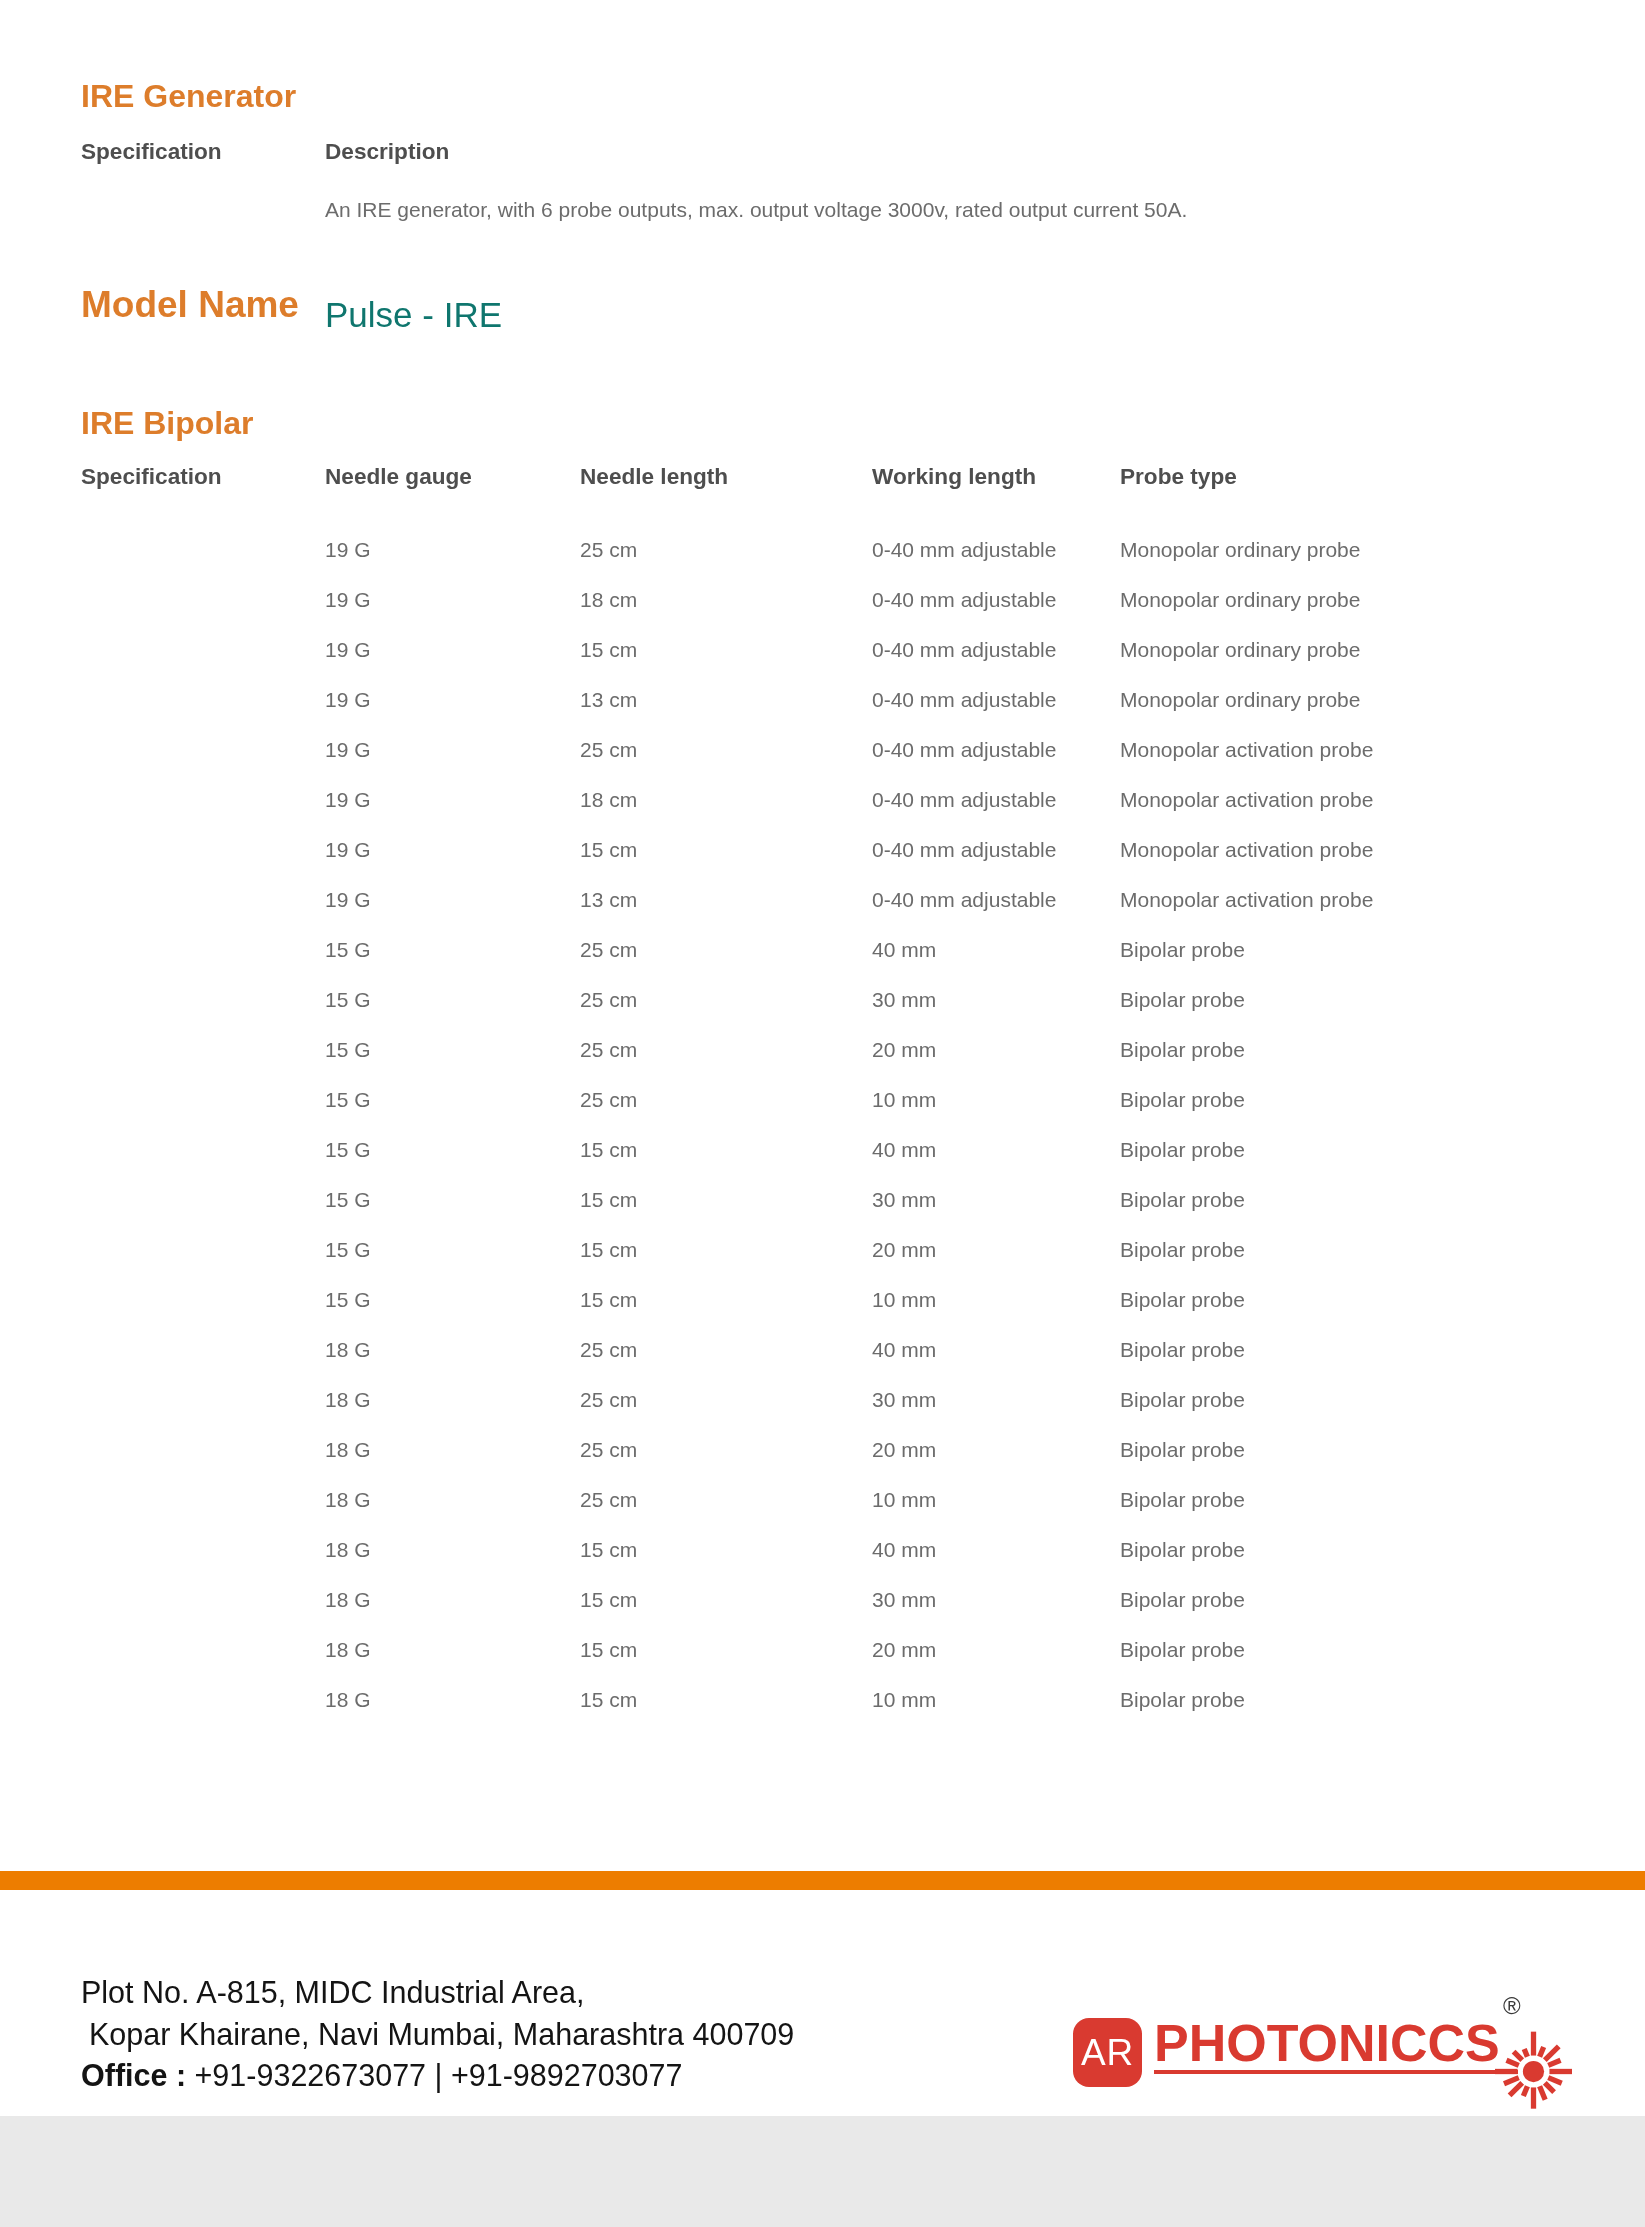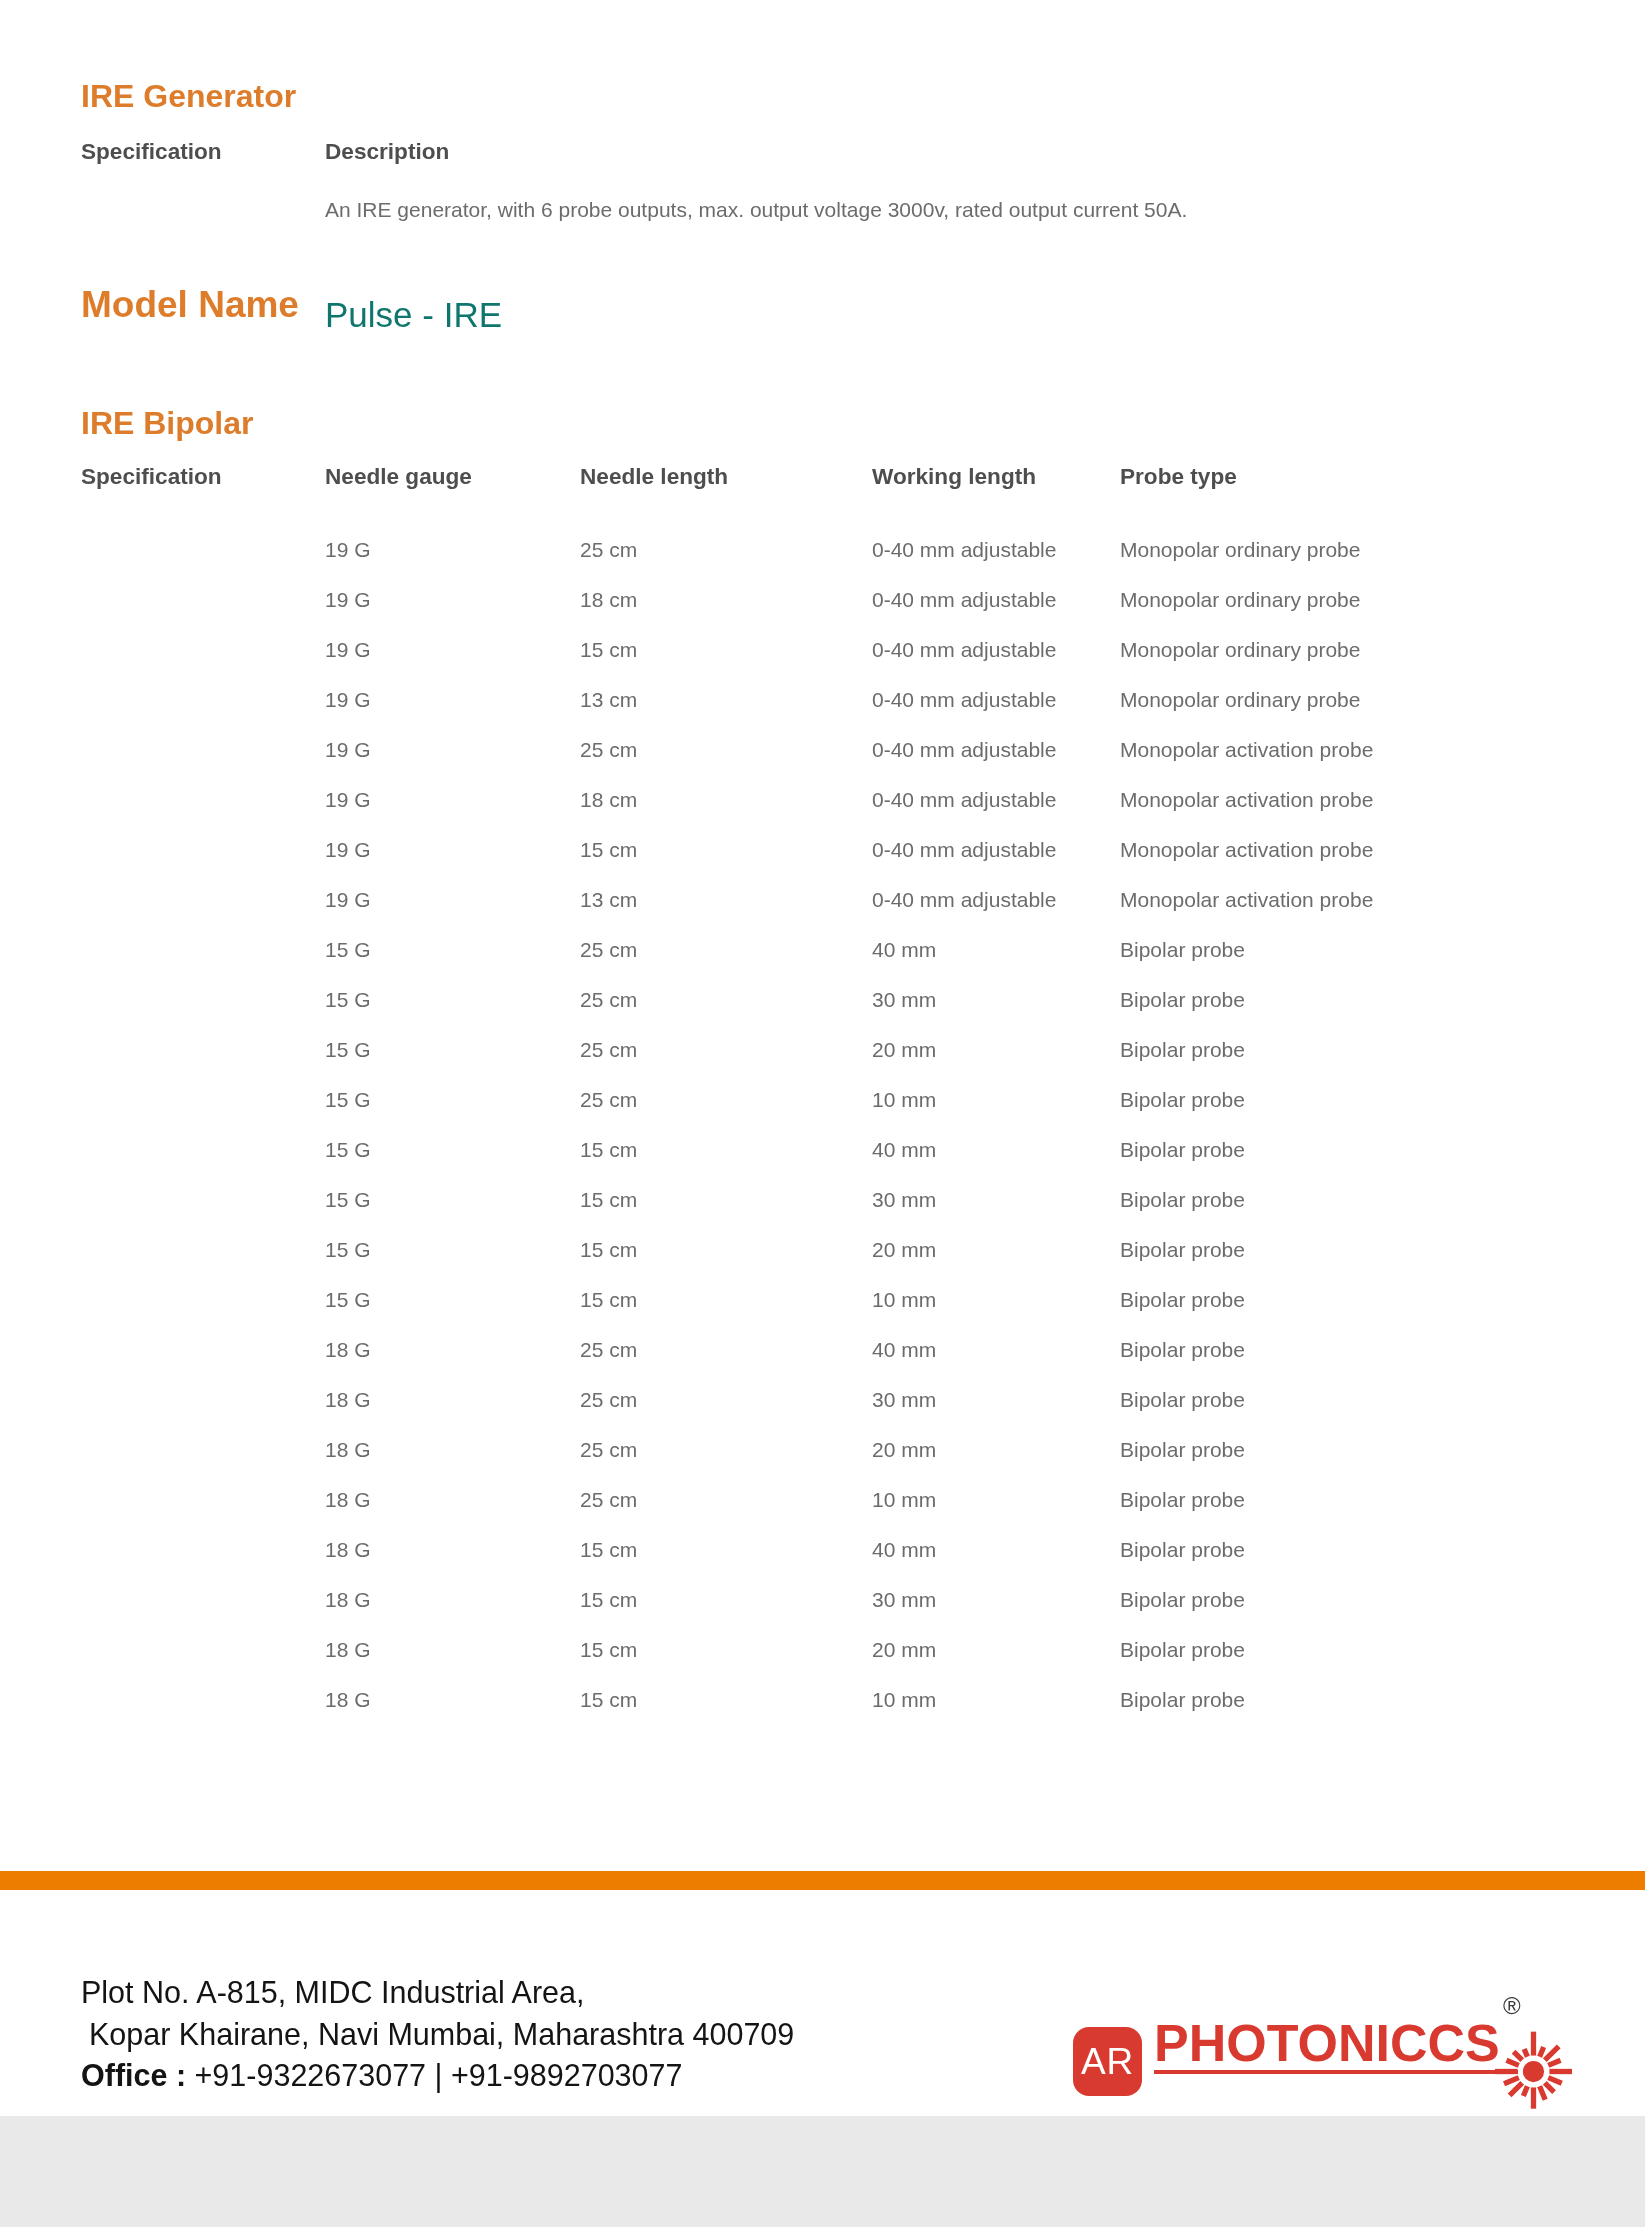--- a/index.html
+++ b/index.html
@@ -44,21 +44,21 @@
   
   .f-line{left:81px;font-size:30.5px;color:var(--text-black);white-space:nowrap;}
   .f1{top:1975px;} .f2{top:2017px;margin-left:8px;} .f3{top:2058px;} .f4{top:2099px;}
   .office-label{font-weight:bold;}
   .website{left:81px;top:2152px;font-size:32px;font-weight:bold;color:var(--link-orange);white-space:nowrap;cursor:pointer;}
   
   .logo-badge{
     left:1073px;top:2018px;width:69px;height:69px;
     background:var(--logo-red);border-radius:16px;
     display:flex;align-items:center;justify-content:center;
-    color:#ffffff;font-size:37px;letter-spacing:0.7px;margin-top:9px;
+    color:#ffffff;font-size:37px;letter-spacing:0.7px;
   }
   .logo-brand{
     left:1154px;top:2017px;font-size:52px;font-weight:bold;
     color:var(--logo-red);letter-spacing:0px;white-space:nowrap;line-height:1;
   }
   .logo-underline{left:1154px;top:2070px;width:364px;height:4px;background:var(--logo-red);}
   .logo-reg{left:1503px;top:1994px;font-size:24px;color:#3a3a3a;line-height:1;}
   .logo-burst{left:1491px;top:2029px;width:85px;height:85px;}
 </style>
 </head>

